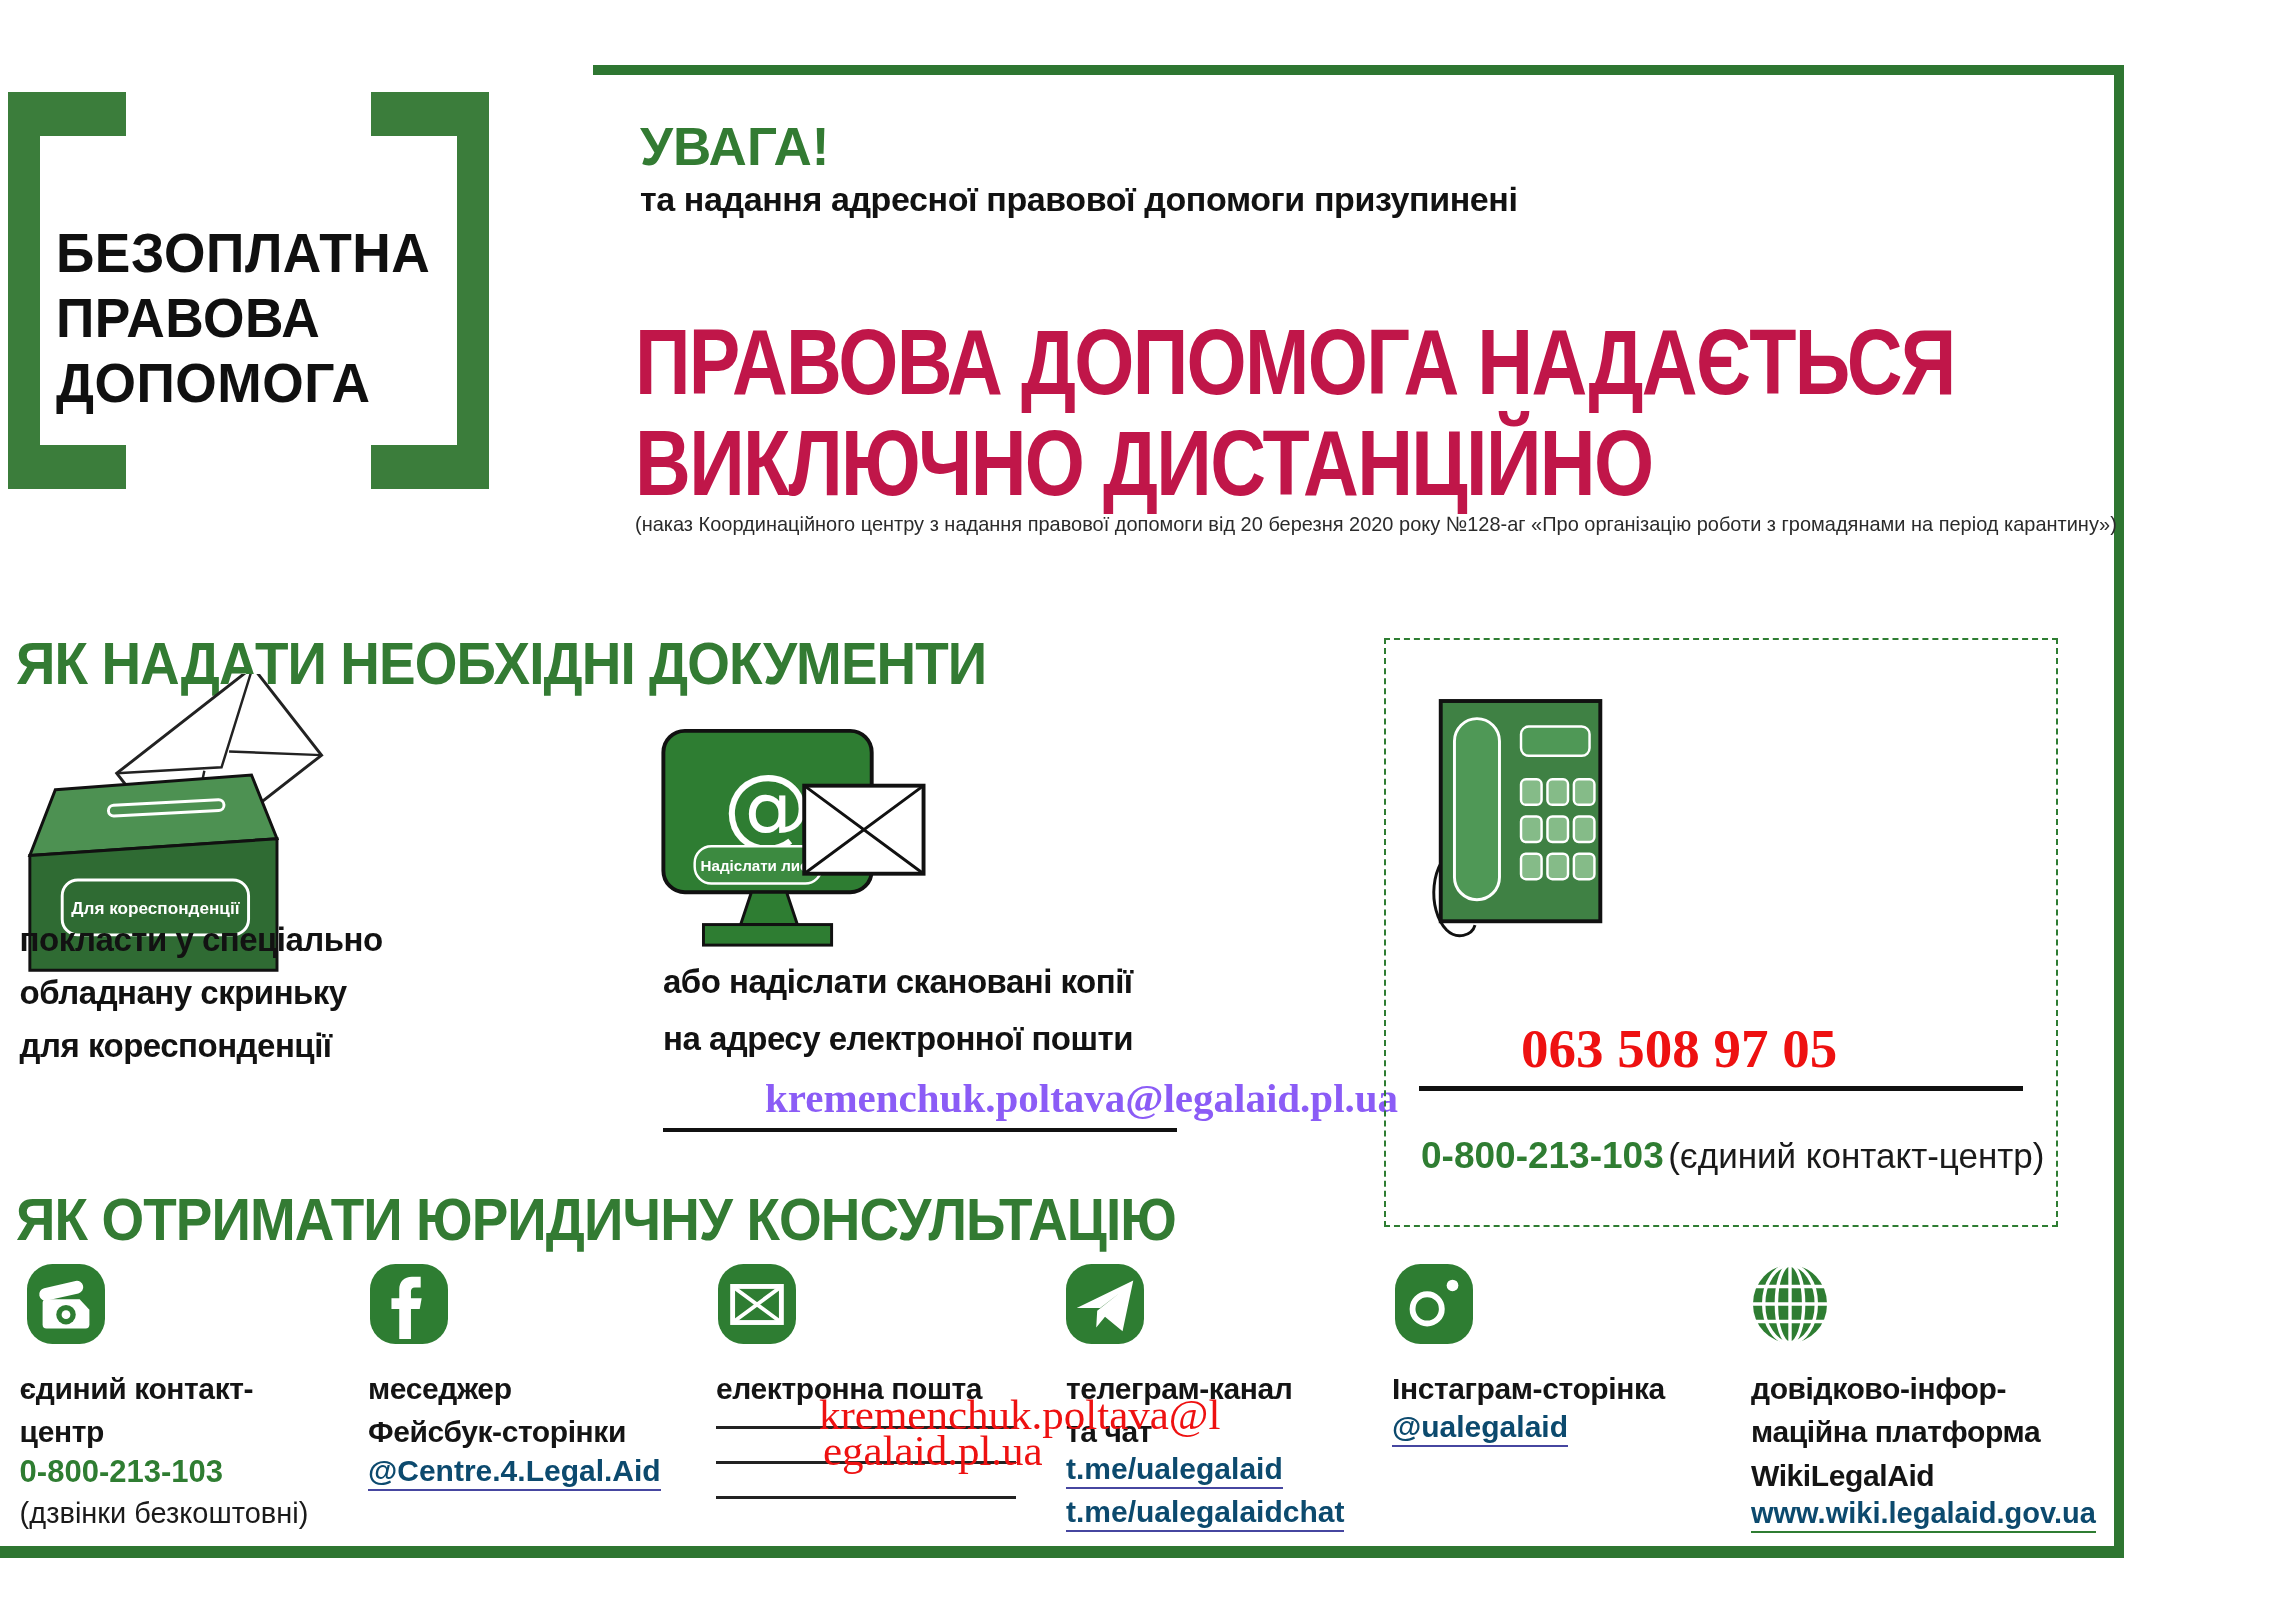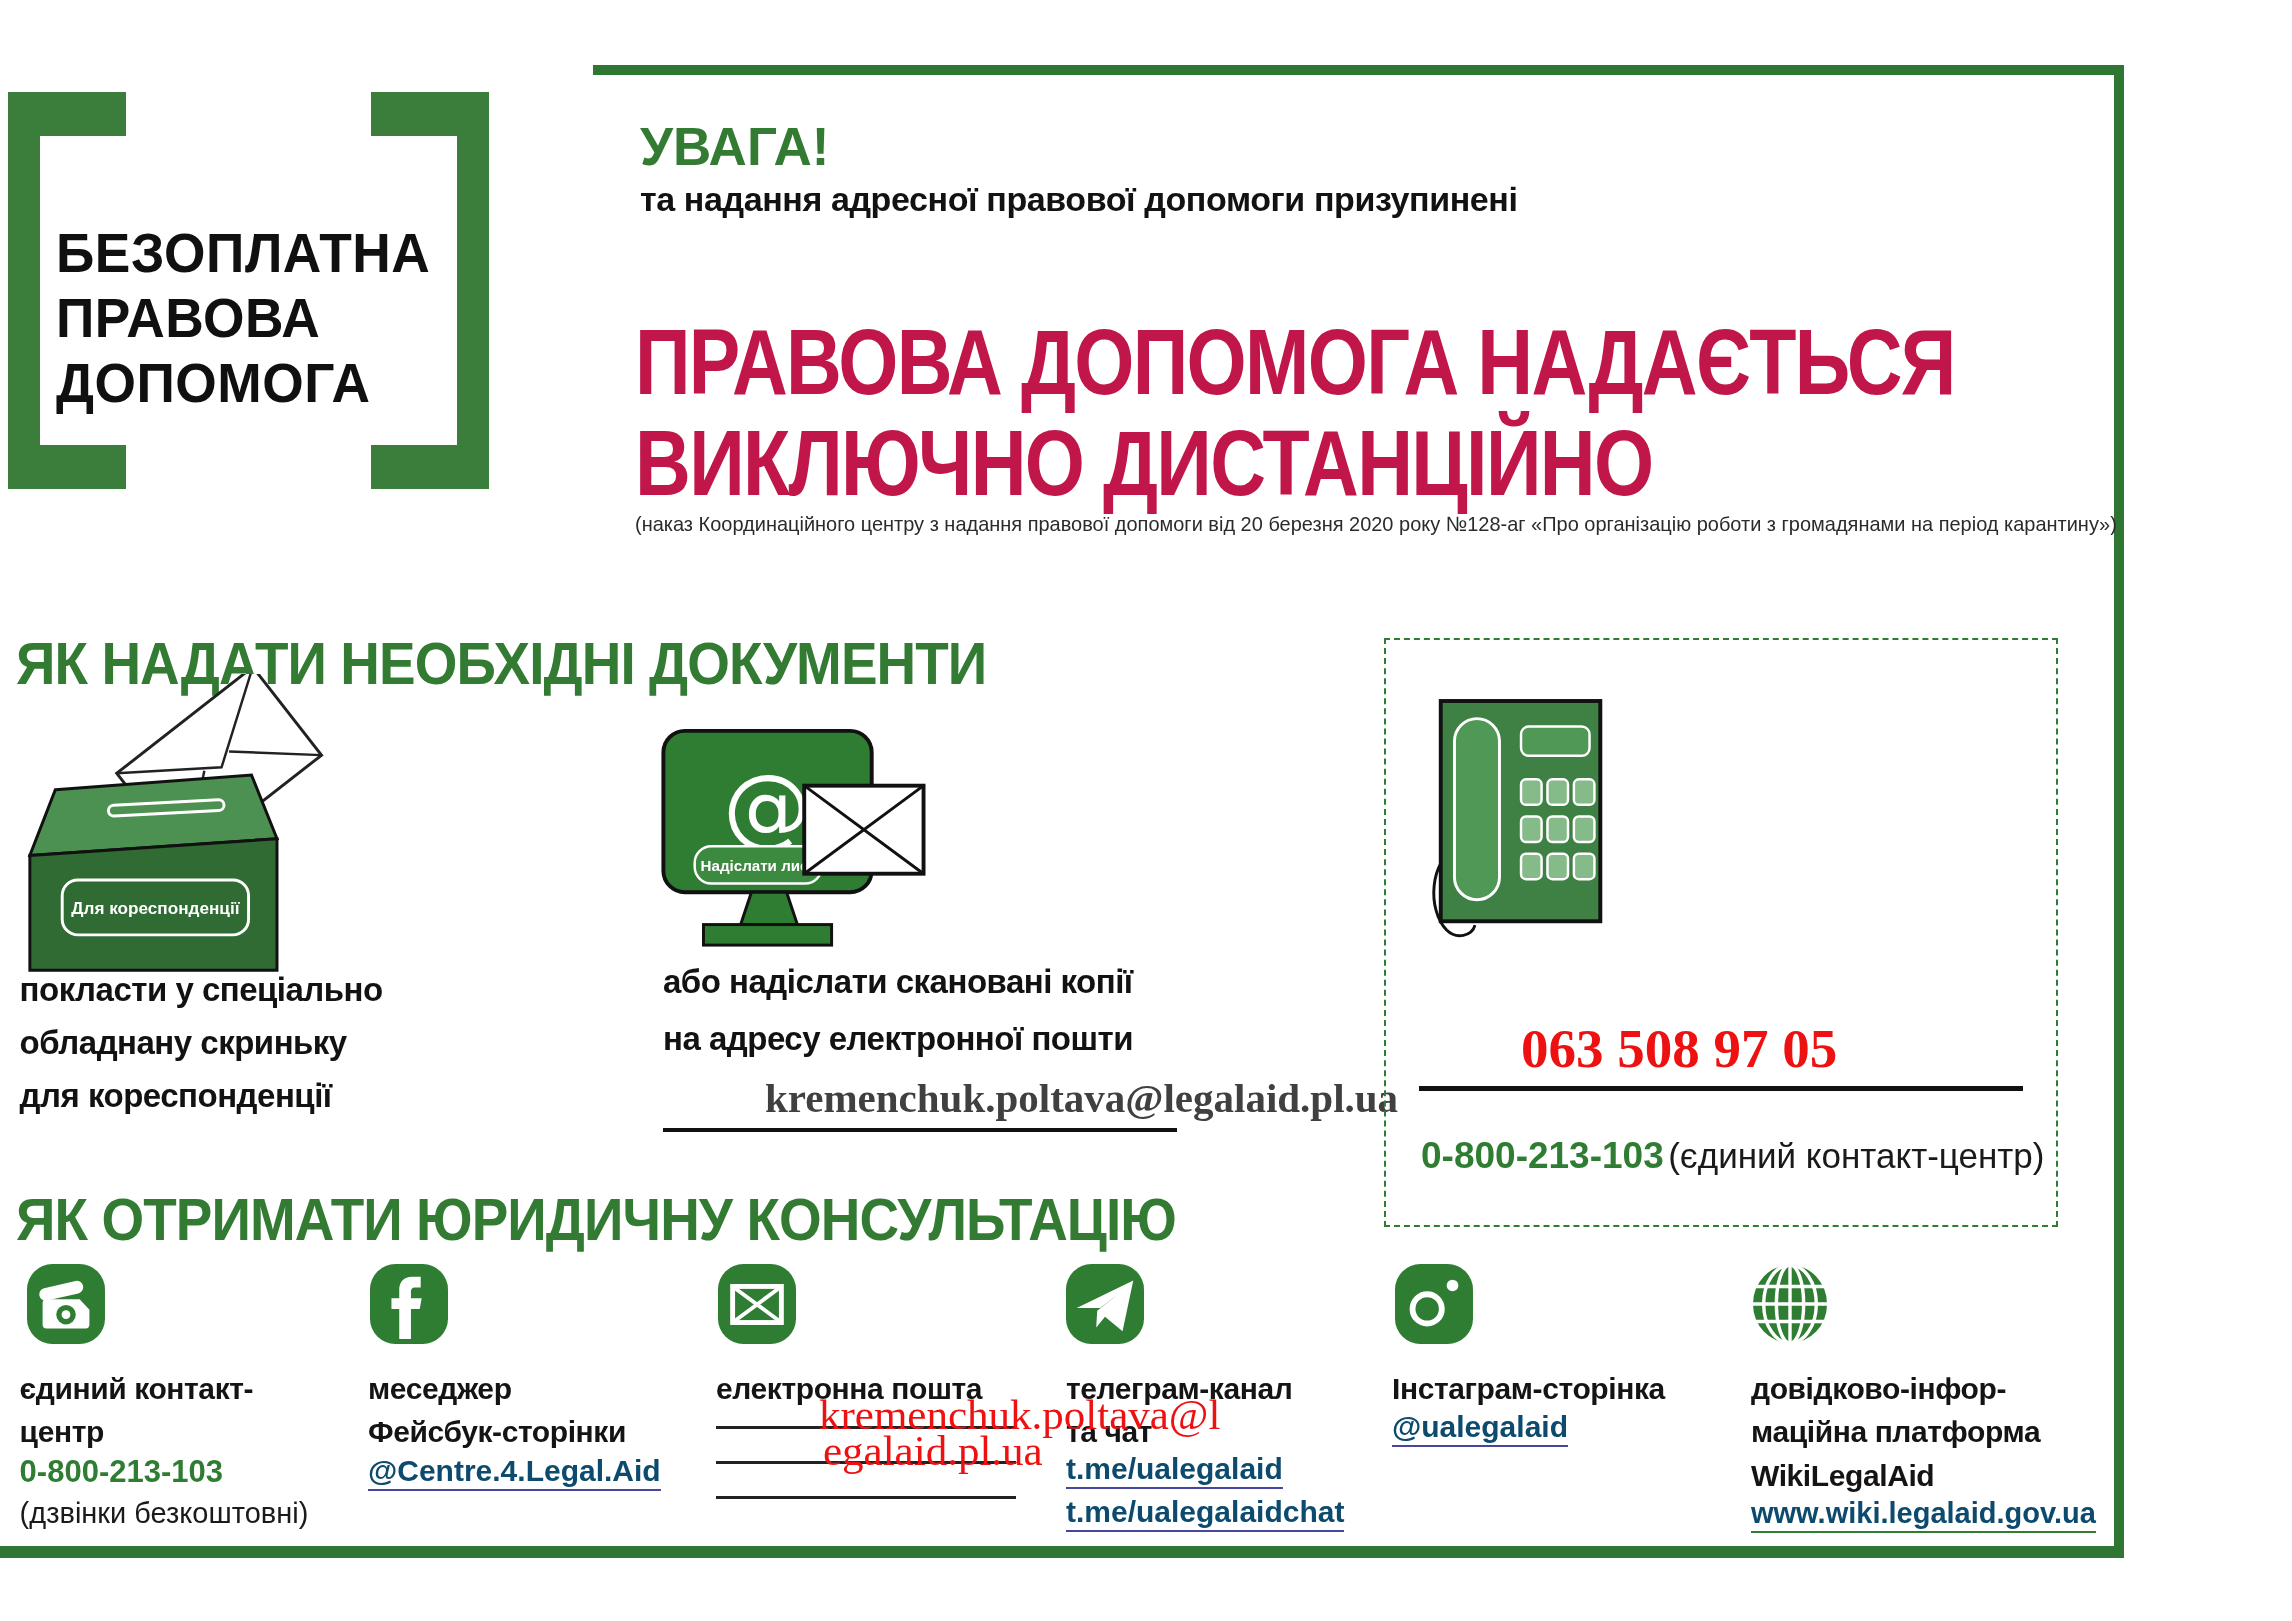--- a/index.html
+++ b/index.html
@@ -16,21 +16,21 @@
   .logo-text{font-size:55px;line-height:65px;font-weight:800;color:#101010;letter-spacing:0.5px;}
 
   .attn{font-size:53px;font-weight:800;color:#337b33;}
   .para{font-size:34px;line-height:42px;font-weight:700;color:#121212;letter-spacing:-0.4px;}
   .red-title{font-size:92px;font-weight:800;color:#c01649;letter-spacing:-2px;line-height:101px;}
   .small-print{font-size:20.6px;font-weight:300;color:#2b2b2b;}
 
   .sec-h{font-size:59px;font-weight:800;color:#337b33;letter-spacing:-1px;}
   .cap{font-size:33px;line-height:53px;font-weight:700;color:#121212;letter-spacing:-0.5px;}
   .cap2{font-size:33px;line-height:57px;font-weight:700;color:#121212;letter-spacing:-0.5px;}
-  .serif-fill{font-family:"Liberation Serif",serif;font-weight:600;color:#404040;}
+  .serif-fill{font-family:"Liberation Serif",serif;font-weight:600;color:#8b5cf6;}
   .red-serif{font-family:"Liberation Serif",serif;color:#ee1111;}
   .ink-line{background:#111;}
 
   .dashed-box{border:2.9px dashed #2e7d32;box-sizing:border-box;}
   .pb-cap{font-size:35px;line-height:61px;font-weight:700;color:#121212;letter-spacing:-0.5px;}
   .hotline-num{font-size:37px;font-weight:800;color:#2f7d32;}
   .hotline-note{font-size:35px;font-weight:400;color:#1a1a1a;}
 
   .col-line{font-size:30px;line-height:43px;font-weight:700;color:#141414;letter-spacing:-0.4px;white-space:nowrap;}
   .col-num{font-size:31px;font-weight:800;color:#2f7d32;white-space:nowrap;}
@@ -72,21 +72,21 @@
       <rect x="-88" y="-57" width="176" height="114" fill="#ffffff" stroke="#222" stroke-width="3"></rect>
       <path d="M-88 -57 L0 4 L88 -57 M-88 57 L-16 -4 M88 57 L16 -4" stroke="#222" stroke-width="2.5" fill="none"></path>
     </g>
     <polygon points="38,118 238,103 264,168 12,185" fill="#4d9152" stroke="#111" stroke-width="3"></polygon>
     <rect x="92" y="131" width="118" height="11" rx="5.5" fill="#4d9152" stroke="#ffffff" stroke-width="3" transform="rotate(-3 151 136)"></rect>
     <polygon points="12,185 264,168 264,302 12,302" fill="#2f6b33" stroke="#111" stroke-width="3"></polygon>
     <rect x="45" y="210" width="190" height="56" rx="16" fill="none" stroke="#ffffff" stroke-width="3"></rect>
     <text x="140" y="245" text-anchor="middle" fill="#ffffff" font-size="17.5" font-weight="bold" font-family="Liberation Sans, sans-serif">Для кореспонденції</text>
   </svg>
 
-  <div class="abs cap" style="left:19.6px;top:963px;">
+  <div class="abs cap" style="left:19.6px;top:913px;">
     <div>покласти у спеціально</div>
     <div>обладнану скриньку</div>
     <div>для кореспонденції</div>
   </div>
 
   <svg class="abs" style="left:657px;top:727px;" width="314" height="223" viewBox="0 0 320 228">
     <rect x="6" y="4" width="213" height="165" rx="22" fill="#2e7d32" stroke="#111" stroke-width="4"></rect>
     <text x="112" y="112" text-anchor="middle" fill="#ffffff" font-size="90" font-family="DejaVu Sans, sans-serif">@</text>
     <rect x="38" y="122" width="130" height="38" rx="17" fill="#3c8a40" stroke="#ffffff" stroke-width="2.5"></rect>
     <text x="103" y="147" text-anchor="middle" fill="#ffffff" font-size="15.5" font-weight="bold" font-family="Liberation Sans, sans-serif">Надіслати лист</text>

